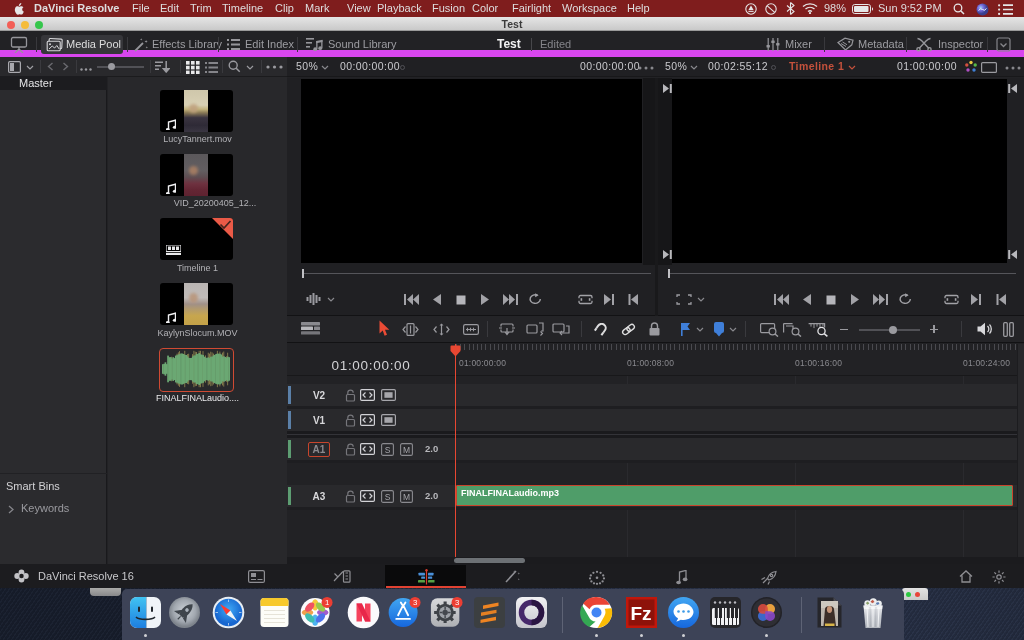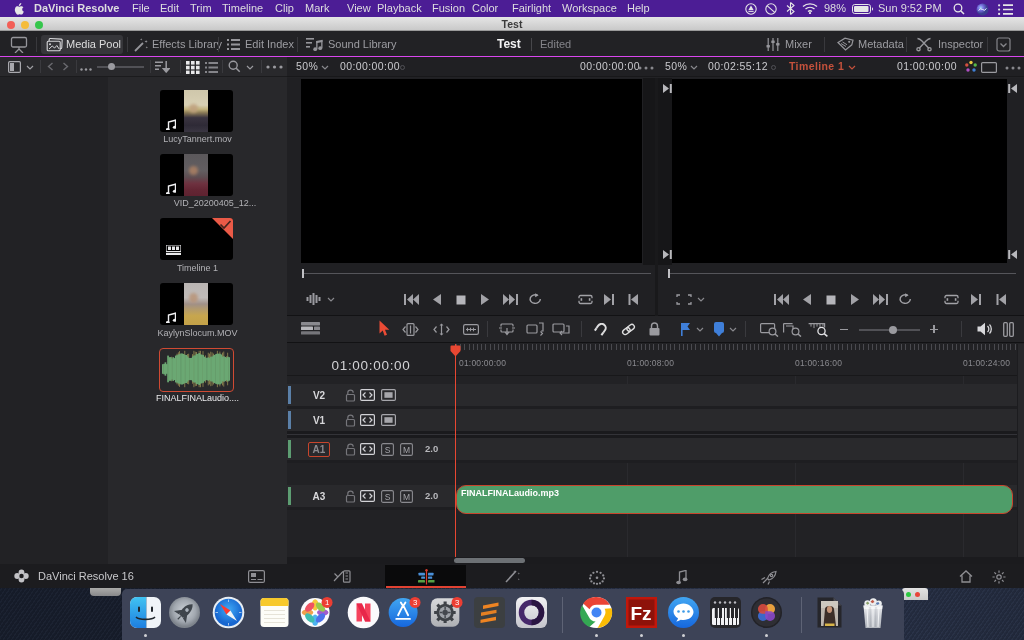--- a/index.html
+++ b/index.html
@@ -1,28 +1,28 @@
 <!DOCTYPE html>
 <html><head>
 <meta charset="utf-8">
 <style>
 * { margin:0; padding:0; box-sizing:border-box; }
 html,body { width:1024px; height:640px; overflow:hidden; background:#000; }
 body { font-family:"Liberation Sans", sans-serif; }
 #screen { position:relative; width:1024px; height:640px; overflow:hidden; background:#222225; }
 .abs { position:absolute; }
 
-#menubar { position:absolute; left:0; top:0; width:1024px; height:17px; background:#4c1d95; color:#dededf; font-size:11px; }
+#menubar { position:absolute; left:0; top:0; width:1024px; height:17px; background:#7f1d1d; color:#dededf; font-size:11px; }
 #menubar .mi { position:absolute; top:2px; line-height:13px; }
 
 #titlebar { position:absolute; left:0; top:17px; width:1024px; height:14px; background:linear-gradient(#e5e5e5,#c9c9c9); border-bottom:1px solid #9a9a9a; }
 .tl { position:absolute; top:3.5px; width:8px; height:8px; border-radius:50%; }
 #titlebar .tt { position:absolute; top:1px; width:100%; text-align:center; font-size:10.5px; font-weight:bold; color:#3b3b3b; }
 
-#toolbar { position:absolute; left:0; top:31px; width:1024px; height:26px; background:#222225; border-bottom:1px solid #d946ef; color:#9d9da2; font-size:11px; }
+#toolbar { position:absolute; left:0; top:31px; width:1024px; height:26px; background:#222225; border-bottom:7px solid #d946ef; color:#9d9da2; font-size:11px; }
 #toolbar .btn { position:absolute; top:4px; height:19px; line-height:19px; }
 #toolbar .sep { position:absolute; top:6px; width:1px; height:15px; background:#39393d; }
 
 #subbar { position:absolute; left:0; top:57px; width:287px; height:20px; background:#29292c; border-bottom:1px solid #1b1b1d; }
 #subbar .sep { position:absolute; top:3px; width:1px; height:13px; background:#3a3a3e; }
 
 #vhead { position:absolute; left:287px; top:57px; width:737px; height:20px; background:#202023; border-bottom:1px solid #18181a; color:#c9c9cd; font-size:10.5px; }
 #vhead .tc { position:absolute; top:3px; letter-spacing:0.4px; }
 
 #binlist { position:absolute; left:0; top:77px; width:107px; height:487px; background:#2b2b2e; border-right:1px solid #19191c; }
@@ -335,20 +335,29 @@
     <svg class="abs" style="left:694px;top:5px;" width="16" height="11" viewBox="0 0 16 11">
         <rect x="0.6" y="0.6" width="14.8" height="9.8" rx="1" fill="none" stroke="#9a9a9f" stroke-width="1.2"></rect>
       </svg>
     <svg class="abs" style="left:718px;top:9px;" width="16" height="4" viewBox="0 0 16 4">
         <g fill="#88888d">
           <circle cx="2" cy="2" r="1.5"></circle>
           <circle cx="8" cy="2" r="1.5"></circle>
           <circle cx="14" cy="2" r="1.5"></circle>
         </g>
       </svg>
+  </div>
+  <div id="binlist">
+    <div class="abs" style="left:0;top:-1px;width:107px;height:14px;background:#1c1c1f;color:#e4e4e6;font-size:11px;line-height:14px;"><span style="margin-left:19px;">Master</span></div>
+    <div class="abs" style="left:0;top:396px;width:107px;height:1px;background:#212124;"></div>
+    <div class="abs" style="left:6px;top:403px;color:#d2d2d5;font-size:11px;">Smart Bins</div>
+    <svg class="abs" style="left:8px;top:428px;" width="6" height="9" viewBox="0 0 6 9">
+        <path d="M1 1l4 3.5L1 8" stroke="#85858a" stroke-width="1.3" fill="none"></path>
+      </svg>
+    <div class="abs" style="left:21px;top:425px;color:#9a9a9f;font-size:11px;">Keywords</div>
   </div>
   <div id="clips">
     <div class="thumb" style="top:13px;">
       <div class="vstrip" style="background:linear-gradient(180deg,#cfc7ab 0%,#d8d0b4 36%,#c2b27c 46%,#8a7a56 54%,#3a3440 66%,#2e2a36 84%,#3a3642 100%);"></div>
       <div class="abs" style="left:29px;top:14px;width:9px;height:9px;border-radius:50%;background:#bfa07e;filter:blur(1.5px);opacity:0.85;"></div>
       <svg class="notes">
           <use href="#gnote"></use>
         </svg>
     </div>
     <div class="cap" style="top:57px;">LucyTannert.mov</div>
@@ -814,21 +823,21 @@
         </svg>
         <svg class="tico" style="left:94px;" width="13" height="13">
           <use href="#i-s"></use>
         </svg>
         <svg class="tico" style="left:113px;" width="13" height="13">
           <use href="#i-m"></use>
         </svg>
         <div class="chan">2.0</div>
       </div>
 
-    <div class="abs" style="left:169px;top:141px;width:557px;height:29px;background:#4f9d69;border:1.5px solid #c8452c;border-radius:10px;">
+    <div class="abs" style="left:169px;top:141px;width:557px;height:21px;background:#4f9d69;border:1.5px solid #c8452c;border-radius:1px;">
       <div class="abs" style="left:4px;top:2px;font-size:9px;font-weight:bold;color:#fff;">FINALFINALaudio.mp3</div>
     </div>
 
     <div class="abs" style="left:167.5px;top:0;width:1.5px;height:213px;background:#e84732;"></div>
     <svg class="abs" style="left:163px;top:1px;" width="11" height="12" viewBox="0 0 11 12">
         <path d="M0.5 1.5a1 1 0 0 1 1-1h8a1 1 0 0 1 1 1V6L5.5 11.5 0.5 6z" fill="#e84732"></path>
       </svg>
 
     <div class="abs" style="left:730px;top:0;width:7px;height:213px;background:#28282b;border-left:1px solid #1c1c1f;"></div>
     <div class="abs" style="left:0;top:213px;width:737px;height:7px;background:#1b1b1e;"></div>

